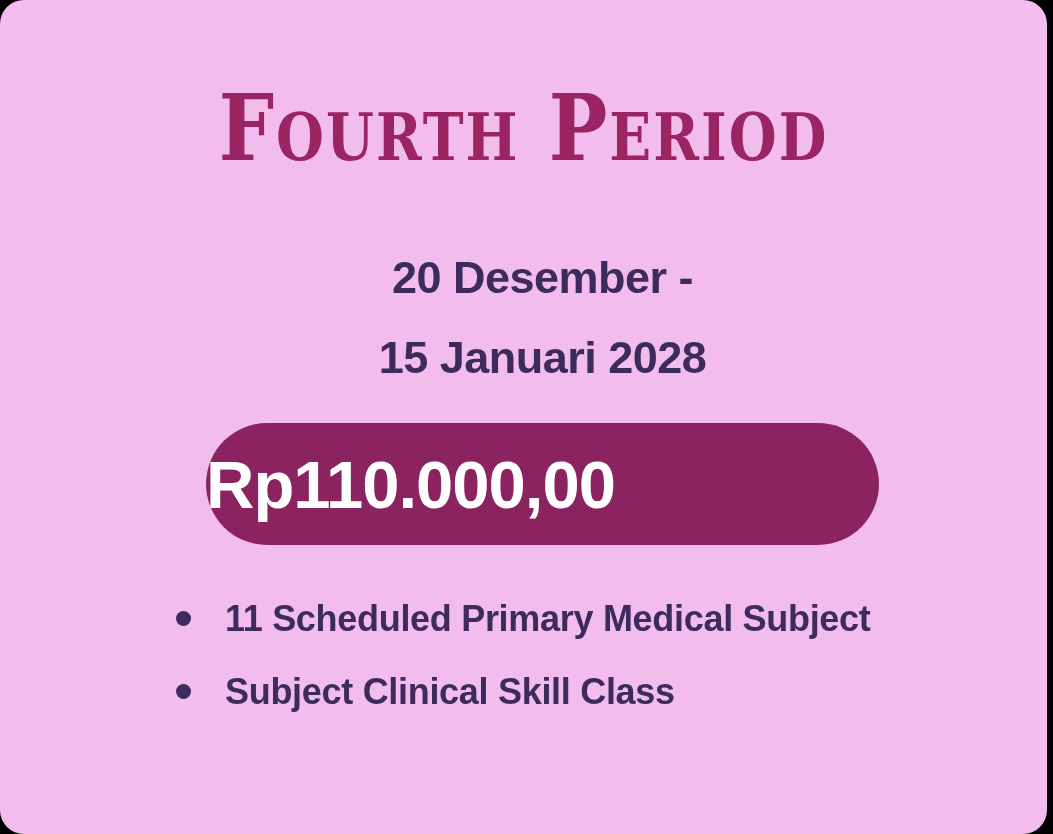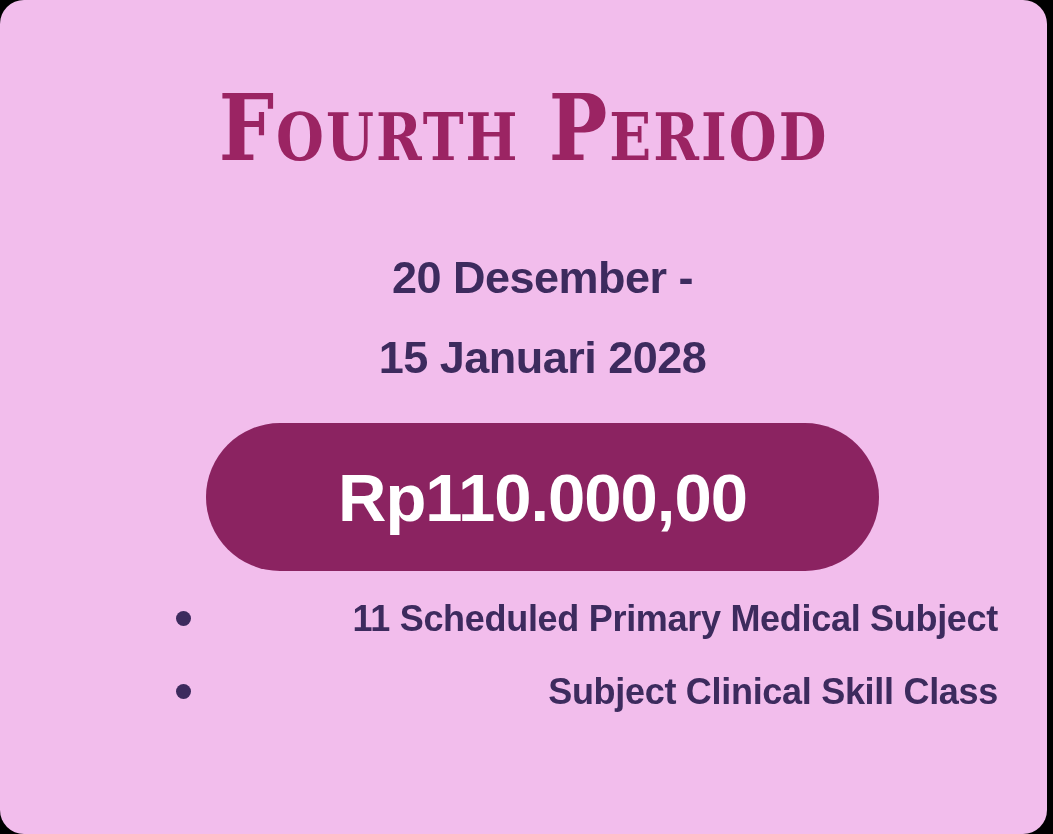--- a/index.html
+++ b/index.html
@@ -64,26 +64,26 @@
     padding-left: 19px;
   }
   .date-line { display: block; white-space: nowrap; }
 
   
   #price-pill {
     position: absolute;
     left: 206px;
     top: 423px;
     width: 673px;
-    height: 148px;
+    height: 122px;
     background: #8B2361;
     border-radius: 74px;
     display: flex;
     align-items: center;
-    justify-content: center;
+    justify-content: flex-start;
     box-sizing: border-box;
   }
   #price-amount {
     color: #FFFFFF;
     font-family: "Liberation Sans", sans-serif;
     font-weight: 700;
     font-size: 67px;
     line-height: 67px;
     letter-spacing: -1px;
     white-space: nowrap;
@@ -102,21 +102,20 @@
   .feature-item {
     position: relative;
     padding-left: 57px;
     margin-bottom: 12px;
     color: #3D2B5E;
     font-family: "Liberation Sans", sans-serif;
     font-weight: 700;
     font-size: 36px;
     line-height: 61px;
     letter-spacing: -0.3px;
-    text-align: right;
   }
   .feature-item:last-child { margin-bottom: 0; }
   .bullet-dot {
     position: absolute;
     left: 8px;
     top: 23px;
     width: 15px;
     height: 15px;
     border-radius: 50%;
     background: #3D2B5E;

